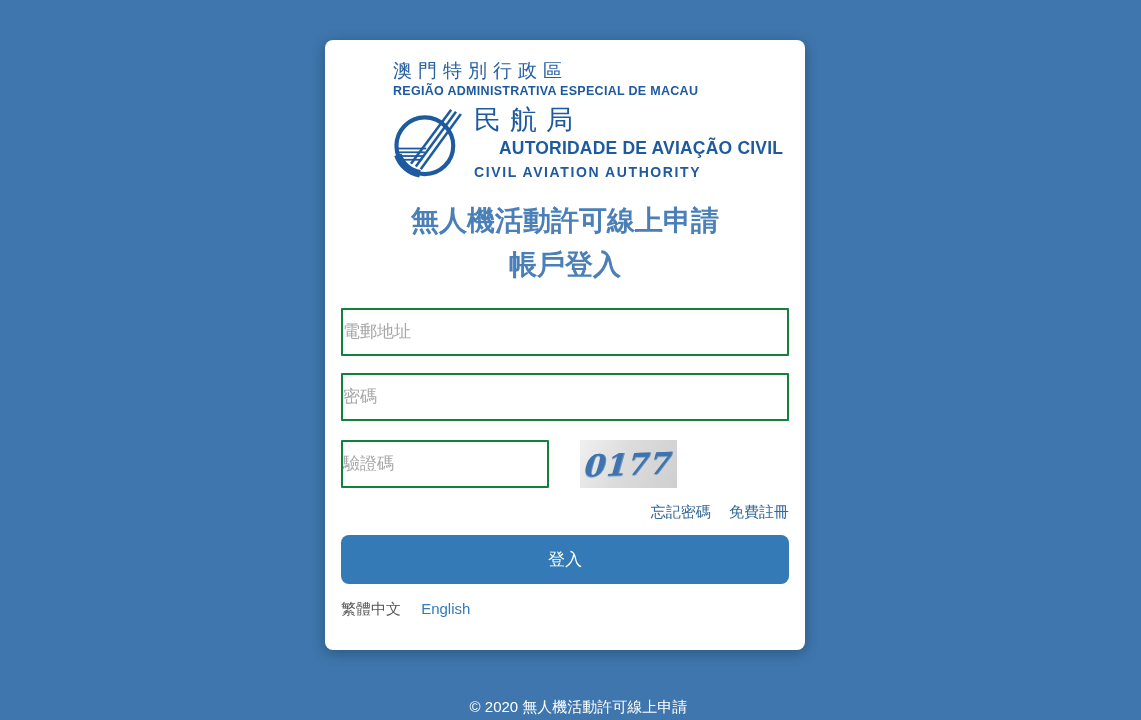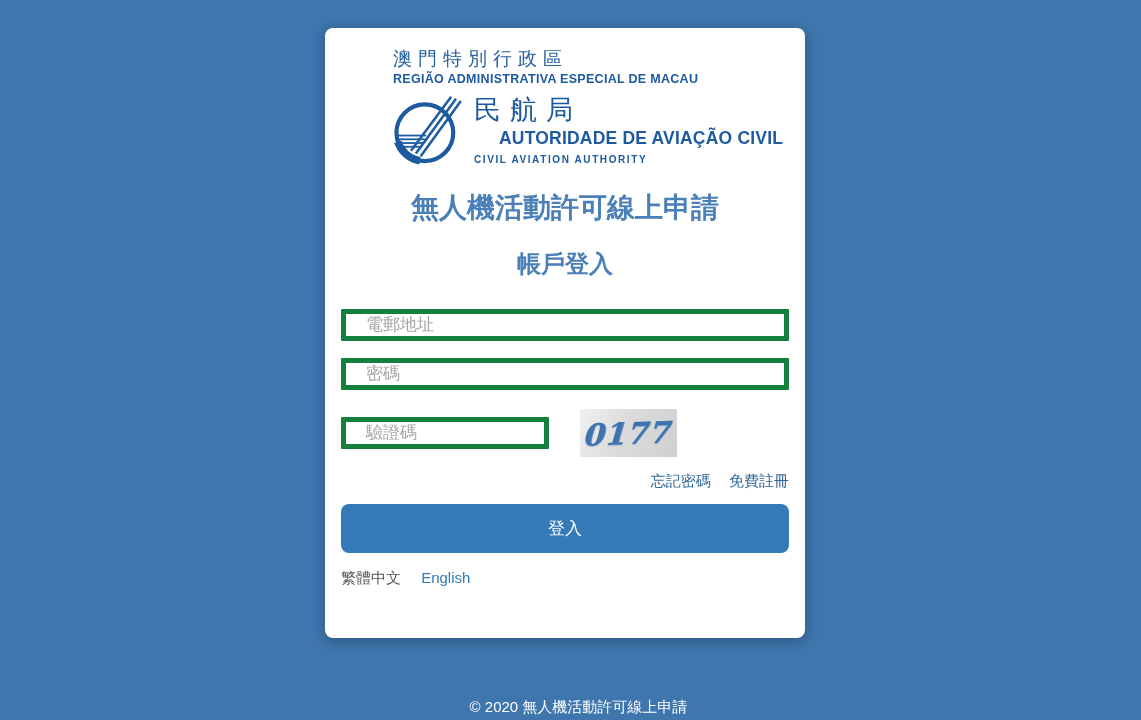--- a/index.html
+++ b/index.html
@@ -7,21 +7,21 @@
     padding: 0;
     width: 1141px;
     height: 720px;
     overflow: hidden;
     background: #3e76ad;
     font-family: "Liberation Sans", sans-serif;
   }
   .card {
     position: absolute;
     left: 325px;
-    top: 28px;
+    top: 40px;
     width: 480px;
     height: 610px;
     background: #ffffff;
     border-radius: 8px;
     box-shadow: 0 3px 14px rgba(0,0,0,0.28);
     box-sizing: border-box;
   }
   .logo-block { margin: 20px 0 0 68px; }
   .region-cn {
     font-family: "Liberation Serif", serif;
@@ -49,42 +49,42 @@
   }
   .org-pt {
     font-size: 17.5px;
     font-weight: bold;
     color: #1e5aa0;
     margin-top: 3px;
     letter-spacing: 0.2px;
     margin-left: 25px;
   }
   .org-en {
-    font-size: 10px;
+    font-size: 14px;
     font-weight: bold;
     color: #1e5aa0;
     letter-spacing: 1.6px;
     margin-top: 5px;
   }
   .title-block {
     text-align: center;
     margin-top: 26px;
     font-family: "Liberation Serif", serif;
     font-weight: bold;
     color: #4a7fb7;
   }
   .title-line1 { font-size: 28px; line-height: 30px; }
-  .title-line2 { font-size: 24px; line-height: 30px; margin-top: 28px; font-family: Liberation Mono, monospace; }
+  .title-line2 { font-size: 28px; line-height: 30px; margin-top: 14px; }
   .form { margin: 28px 16px 0 16px; }
   .form input {
     box-sizing: border-box;
-    height: 32px;
-    border: 5px solid #15803d;
+    height: 48px;
+    border: 2px solid #15803d;
     border-radius: 1px;
-    padding: 0 20px;
+    padding: 0 0;
     font-size: 17px;
     font-family: "Liberation Serif", serif;
     color: #333;
     outline: none;
     background: #fff;
   }
   .form input::placeholder { color: #a6a6a6; opacity: 1; }
   .input-full { width: 100%; display: block; }
   .row-gap { margin-top: 17px; }
   .captcha-row { margin-top: 19px; display: flex; align-items: center; }

